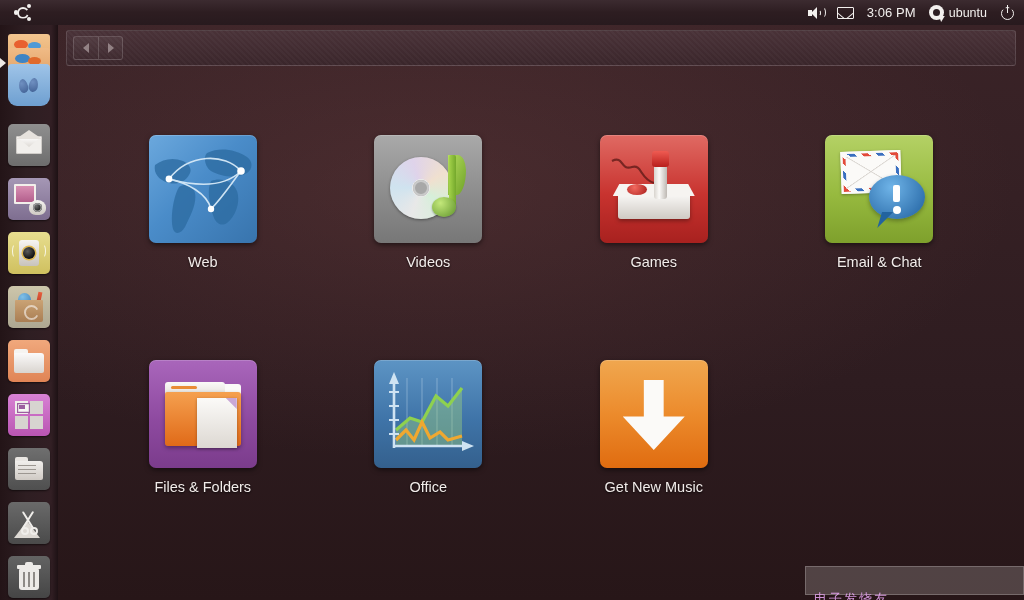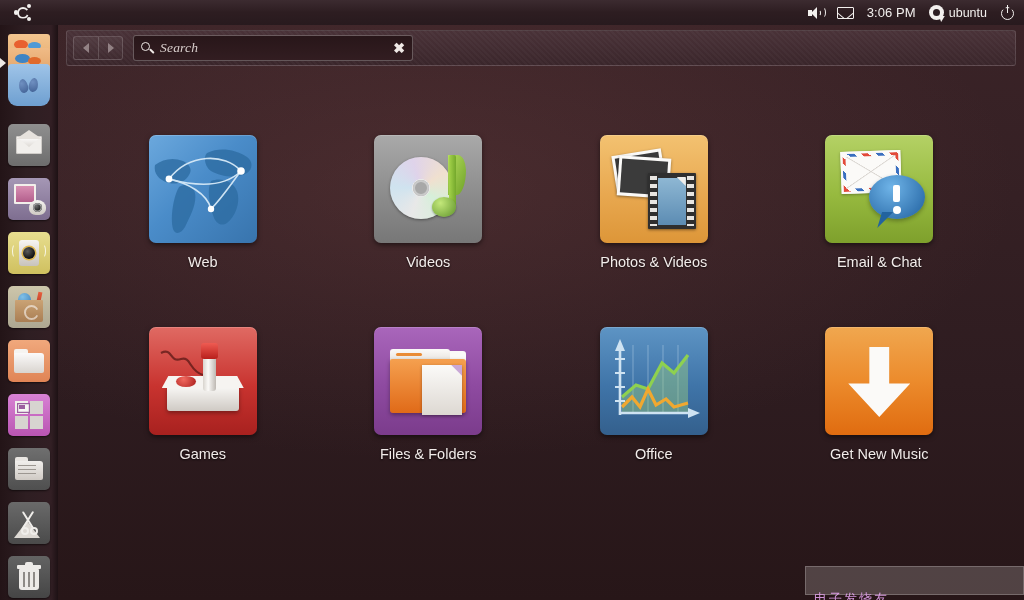--- a/index.html
+++ b/index.html
@@ -325,21 +325,21 @@
     flex:1; color:#d9cfcd; font-size:13.5px; font-style:italic;
     font-family:"Liberation Serif", serif; letter-spacing:.2px;
   }
   #clearbtn{
     color:#efe9e6; font-size:14px; font-weight:bold; line-height:1; cursor:pointer;
   }
 
   
   #grid{
     position:absolute; left:0; top:110px; width:966px;
-    display:grid; grid-template-columns:repeat(4,1fr); row-gap:57px;
+    display:grid; grid-template-columns:repeat(4,1fr); row-gap:90px;
     justify-items:center; padding:0 32px;
   }
   .cell{ display:flex; flex-direction:column; align-items:center; width:160px; }
   .tile{
     width:108px; height:108px; border-radius:7px; position:relative; overflow:hidden;
     box-shadow:0 2px 5px rgba(0,0,0,.5), inset 0 1px 0 rgba(255,255,255,.18);
   }
   .caption{
     margin-top:11px; color:#f2ecea; font-size:14.5px; text-shadow:0 1px 2px rgba(0,0,0,.75);
     white-space:nowrap;
@@ -678,28 +678,20 @@
   <div id="searchbar">
     <div id="navbtns">
       <div class="navb">
         <div class="tri-l"></div>
       </div>
       <div class="navb">
         <div class="tri-r"></div>
       </div>
     </div>
 
-    <div id="searchfield">
-      <div class="mag">
-        <div class="c"></div>
-          <div class="h"></div>
-      </div>
-      <span id="searchtext">Search</span>
-      <span id="clearbtn">✖</span>
-    </div>
   </div>
 
   <div id="grid">
 
     <div class="cell">
       <div class="tile t-web">
         <svg viewBox="0 0 108 108" preserveAspectRatio="none">
           <g fill="#2e6da3" opacity="0.8">
             <path d="M6 30 C14 24,24 22,34 26 C40 29,44 34,40 40 C36 47,28 50,20 48 C12 46,4 40,6 30 Z"></path>
             <path d="M30 52 C36 48,44 50,46 58 C48 68,42 80,36 92 C32 99,26 100,24 94 C21 84,24 62,30 52 Z"></path>
@@ -725,59 +717,44 @@
     <div class="cell">
       <div class="tile t-music">
         <div class="cd"></div>
         <div class="note-flag"></div>
         <div class="note-stem"></div>
         <div class="note-head"></div>
       </div>
       <div class="caption">Videos</div>
     </div>
 
-    <div class="cell">
-      <div class="tile t-photo">
-        <div class="pframe pf1">
-            <i></i>
-          </div>
-        <div class="pframe pf2">
-            <i></i>
-          </div>
-        <div class="film">
-            <div class="frm"></div>
-            <div class="corner"></div>
-          </div>
-      </div>
-      <div class="caption">Photos &amp; Videos</div>
-    </div>
-
-    <div class="cell">
-      <div class="tile t-email">
-        <div class="emenv">
-            <i></i>
-          </div>
-        <div class="bubble"></div>
-        <div class="bang"></div>
-        <div class="bangdot"></div>
-      </div>
-      <div class="caption">Email &amp; Chat</div>
-    </div>
 
     <div class="cell">
       <div class="tile t-games">
         <svg class="jcord" width="60" height="46" viewBox="0 0 60 46">
           <path d="M2 8 C14 2,10 18,22 14 C32 11,30 26,44 30" stroke="#5a1816" stroke-width="2.2" fill="none" opacity="0.75"></path>
         </svg>
         <div class="jbase"></div>
         <div class="jbtn"></div>
         <div class="jstick"></div>
         <div class="jtop"></div>
       </div>
       <div class="caption">Games</div>
+    </div>
+
+    <div class="cell">
+      <div class="tile t-email">
+        <div class="emenv">
+            <i></i>
+          </div>
+        <div class="bubble"></div>
+        <div class="bang"></div>
+        <div class="bangdot"></div>
+      </div>
+      <div class="caption">Email &amp; Chat</div>
     </div>
 
     <div class="cell">
       <div class="tile t-files">
         <div class="bigback"></div>
         <div class="bigtab"></div>
         <div class="bigfolder"></div>
         <div class="doc"></div>
       </div>
       <div class="caption">Files &amp; Folders</div>

